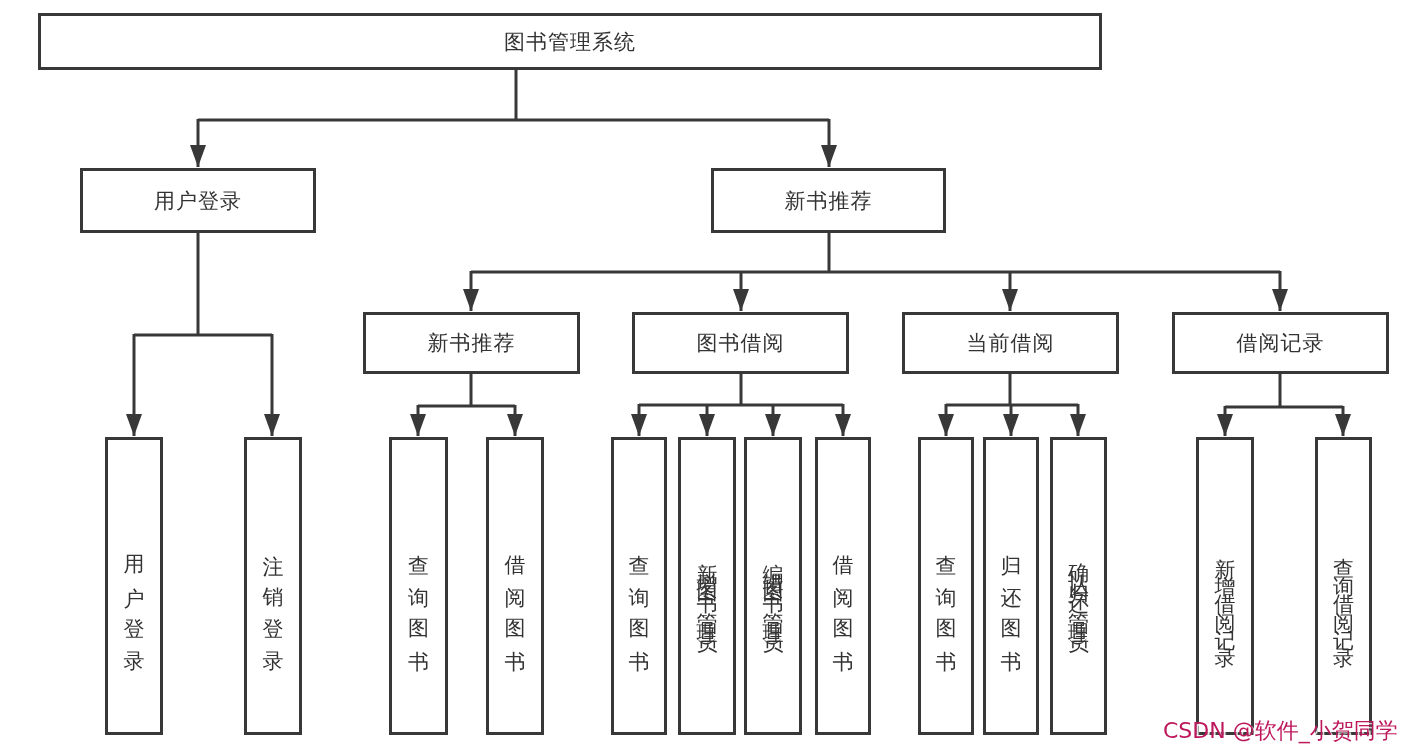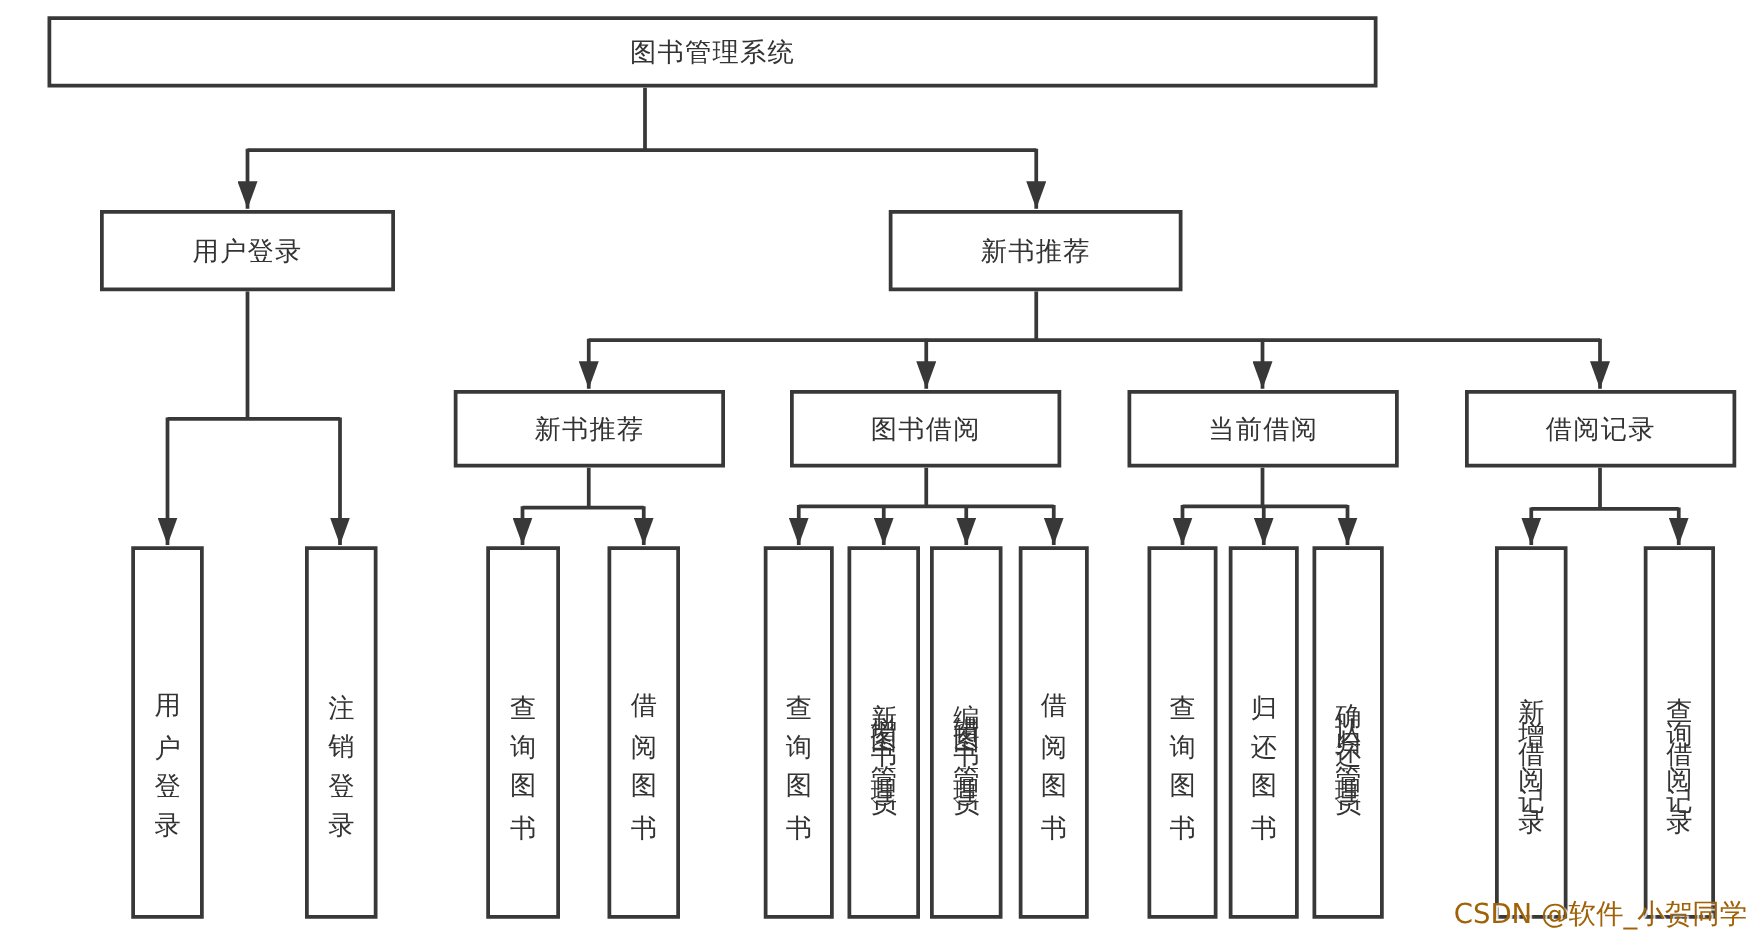--- a/index.html
+++ b/index.html
@@ -11,21 +11,21 @@
   .box{
     position:absolute;box-sizing:border-box;border:3px solid #383838;background:#ffffff;
     display:flex;align-items:center;justify-content:center;
     font-size:21px;color:#333333;letter-spacing:1px;
   }
   .v{writing-mode:vertical-rl;text-orientation:mixed;}
   .sp4{letter-spacing:32px;margin-bottom:-32px;}
   .sp6{letter-spacing:18px;margin-bottom:-18px;}
   .sp9{letter-spacing:10px;margin-bottom:-10px;}
   .watermark{
-    position:absolute;left:1163px;top:716px;font-size:22px;color:#a16207;
+    position:absolute;left:1163px;top:716px;font-size:22px;color:#be185d;
     text-shadow:2px 2px 1px rgba(255,255,255,0.95);white-space:nowrap;z-index:5;
   }
 </style>
 </head>
 <body>
 
 <div class="canvas">
 
   <svg class="connectors" width="1405" height="747" viewBox="0 0 1405 747">
     <defs>

